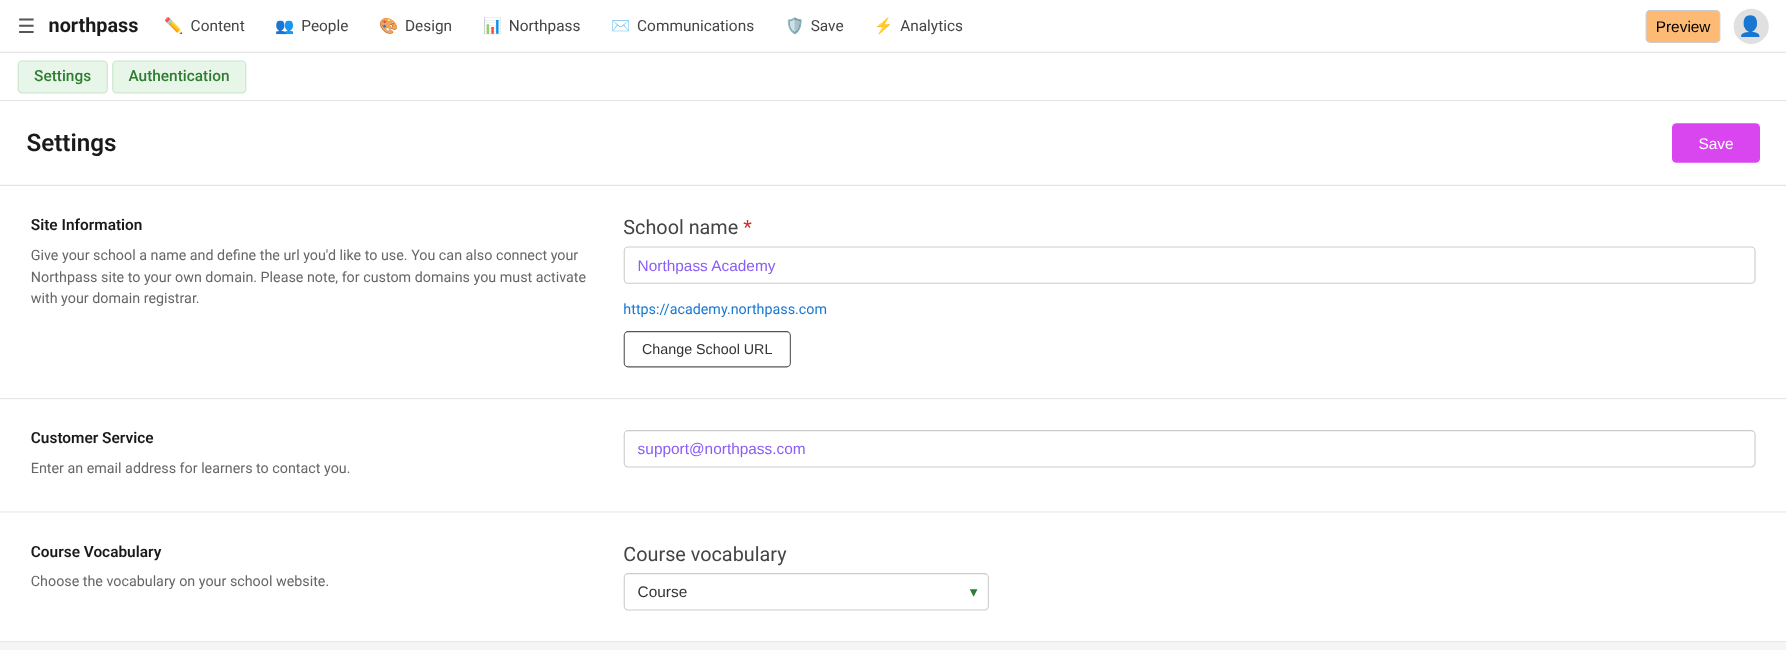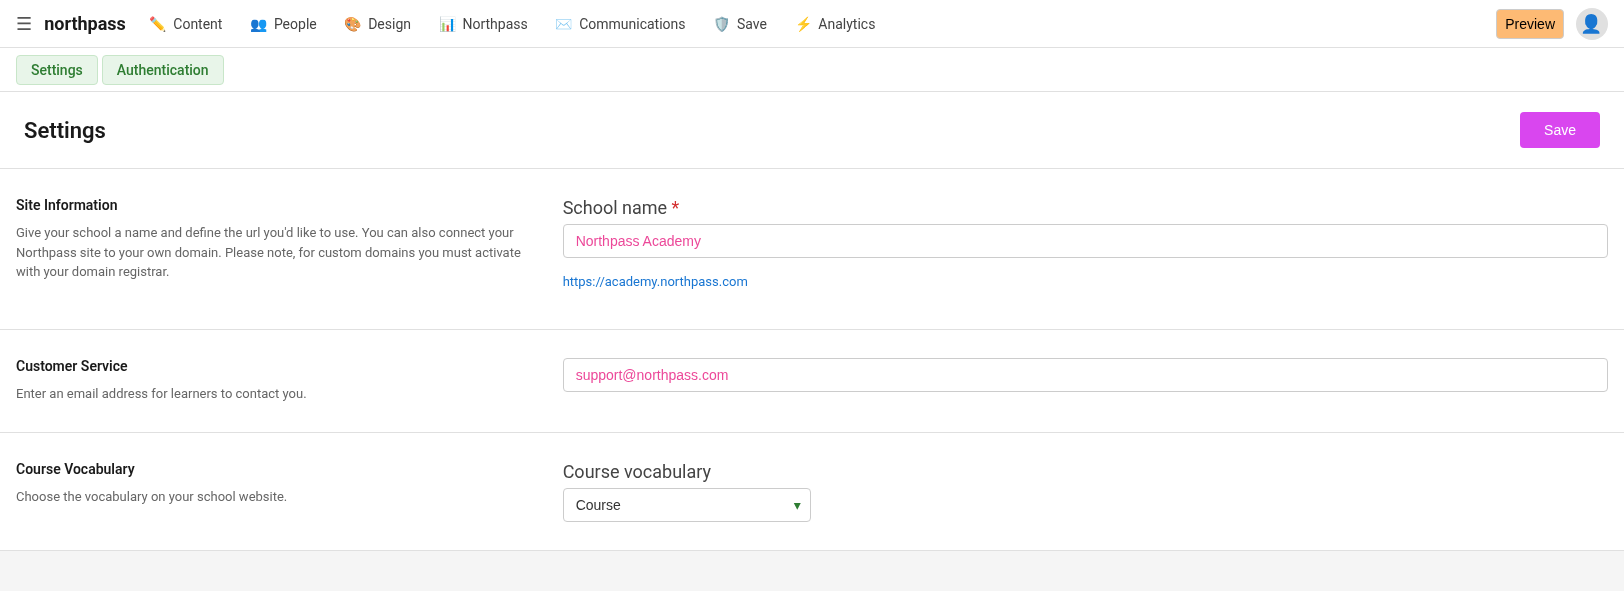--- a/index.html
+++ b/index.html
@@ -131,21 +131,21 @@
       font-weight: 500;
       cursor: pointer;
     }
 
     
     .settings-section {
       background: #fff;
       display: grid;
       grid-template-columns: 1fr 2fr;
       gap: 24px;
-      padding: 28px 16px;
+      padding: 28px 28px;
       border-bottom: 1px solid #e0e0e0;
     }
     .section-left {}
     .section-title {
       font-size: 14px;
       font-weight: 600;
       color: #1a1a1a;
       margin-bottom: 10px;
     }
     .section-desc {
@@ -160,21 +160,21 @@
       color: #444;
       margin-bottom: 6px;
     }
     .field-required { color: #d32f2f; }
     .text-input {
       width: 100%;
       padding: 8px 12px;
       border: 1px solid #ccc;
       border-radius: 4px;
       font-size: 14px;
-      color: #ec4899;
+      color: #8b5cf6;
       background: #fff;
     }
     .url-link {
       display: block;
       color: #1976d2;
       font-size: 13px;
       margin-top: 16px;
       margin-bottom: 12px;
     }
     .change-url-btn {
@@ -183,21 +183,21 @@
       padding: 8px 16px;
       border-radius: 4px;
       cursor: pointer;
       font-size: 13px;
       color: #333;
     }
 
     
     .select-wrapper {
       position: relative;
-      width: 248px;
+      width: 332px;
     }
     .select-input {
       width: 100%;
       padding: 8px 32px 8px 12px;
       border: 1px solid #ccc;
       border-radius: 4px;
       font-size: 14px;
       color: #333;
       background: #fff;
       appearance: none;
@@ -280,20 +280,21 @@
       <div class="section-title">Site Information</div>
       <div class="section-desc">Give your school a name and define the url you'd like to use. You can also connect your Northpass site to your own domain. Please note, for custom domains you must activate with your domain registrar.</div>
     </div>
     <div class="section-right">
       <div class="field-label">
         <span>School name</span>
         <span class="field-required">*</span>
       </div>
       <input class="text-input" type="text" value="Northpass Academy" style="">
       <a class="url-link">https://academy.northpass.com</a>
+      <button class="change-url-btn">Change School URL</button>
     </div>
   </div>
 
   <div class="settings-section">
     <div class="section-left">
       <div class="section-title">Customer Service</div>
       <div class="section-desc">Enter an email address for learners to contact you.</div>
     </div>
     <div class="section-right">
       <input class="text-input" type="email" value="support@northpass.com" style="">

